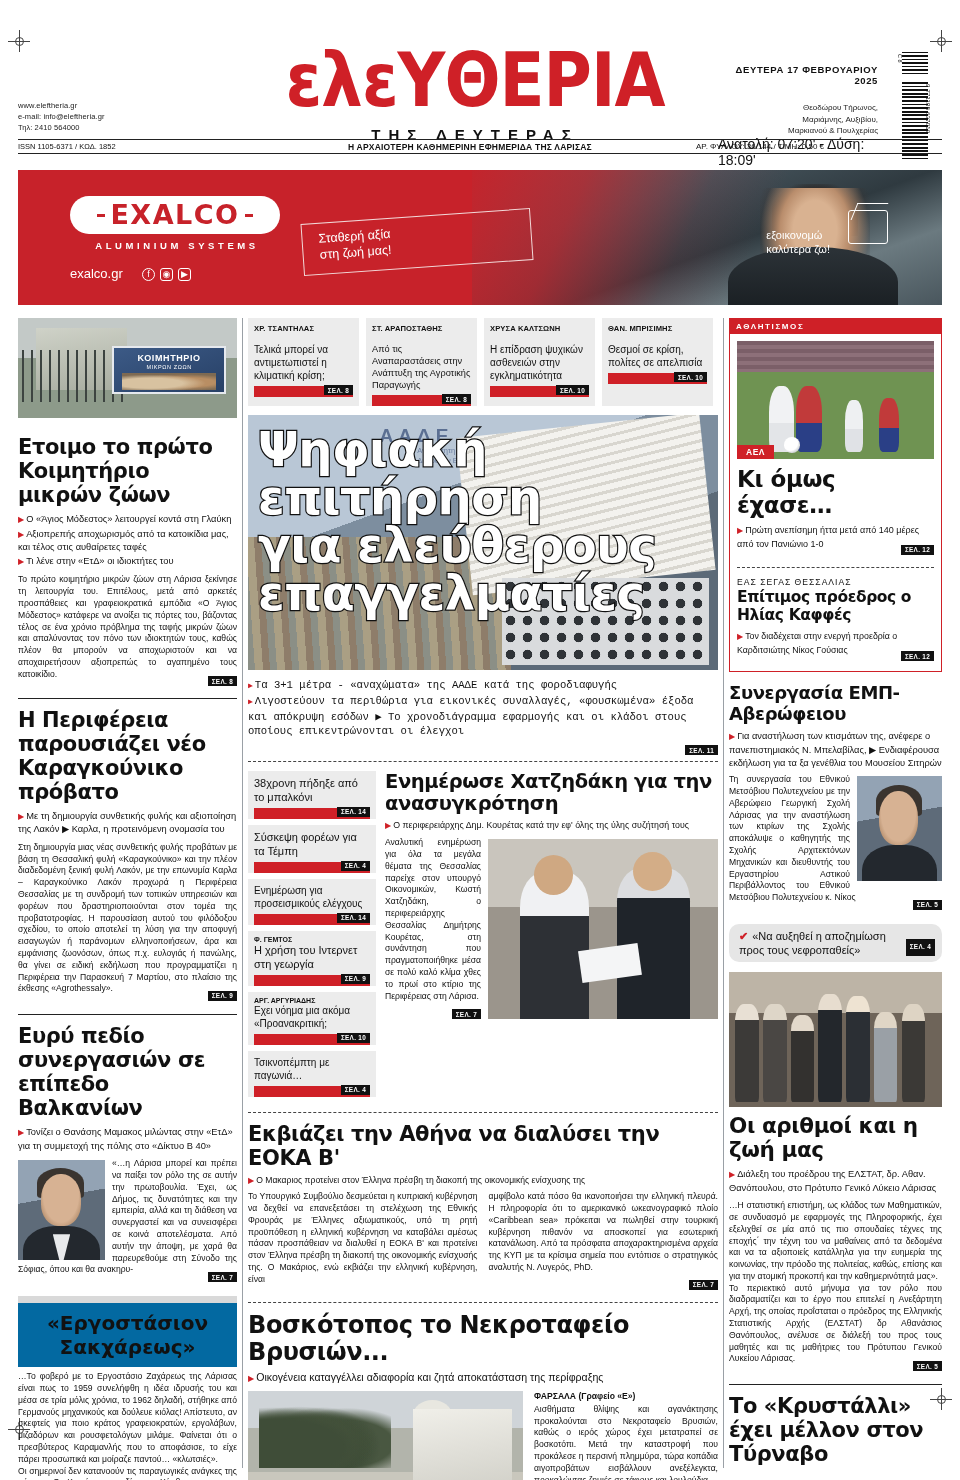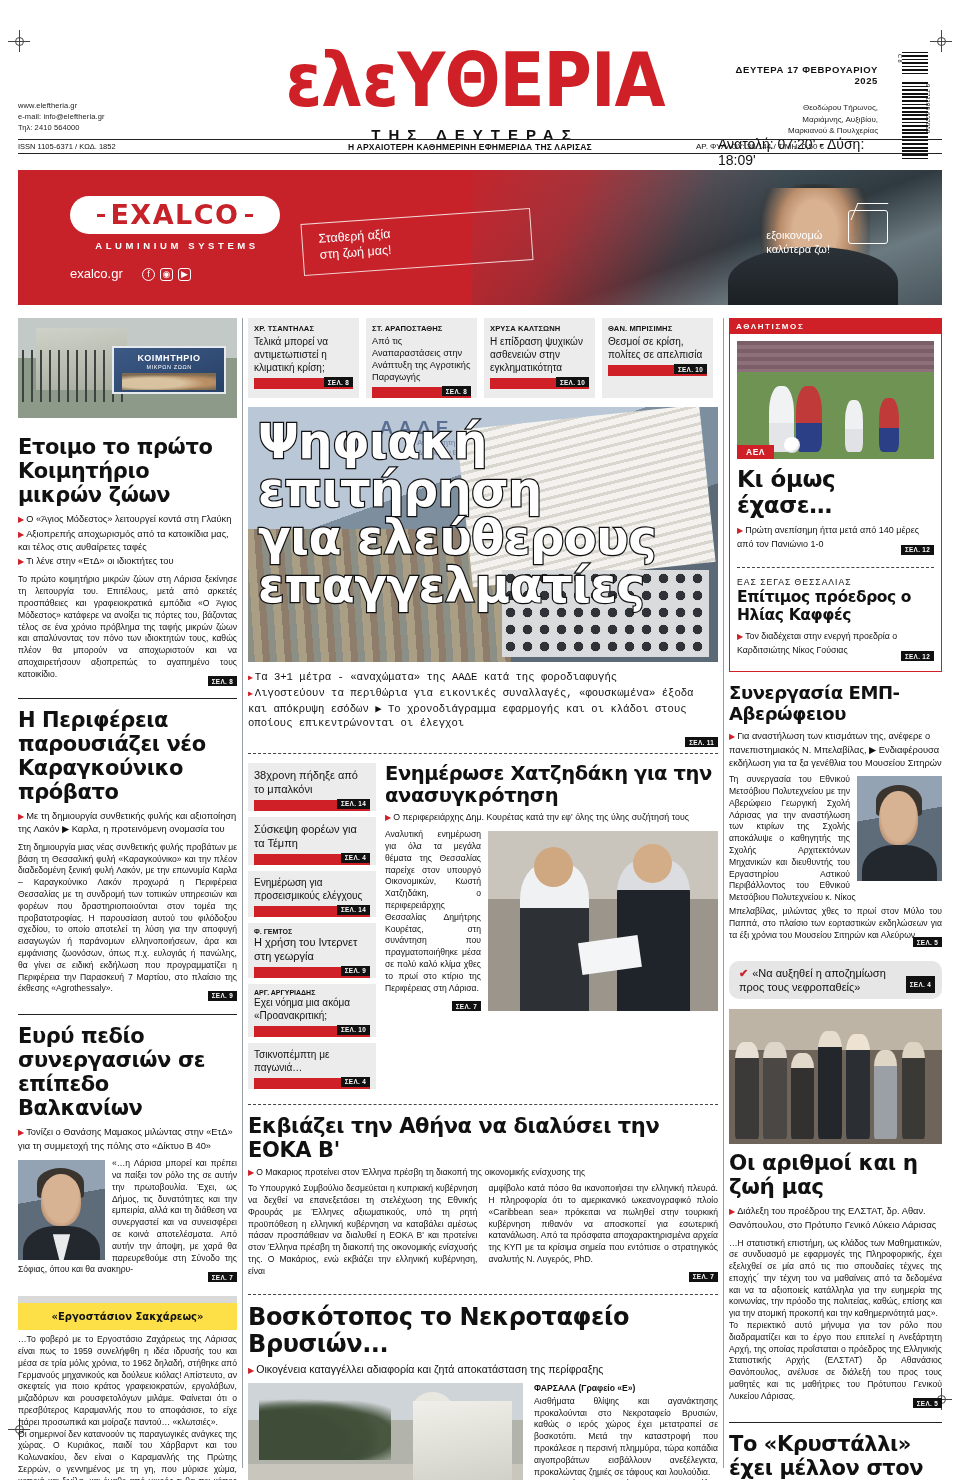--- a/index.html
+++ b/index.html
@@ -319,21 +319,21 @@
     position:absolute; left:36%; top:12%; font-size:7.5px; color:#6d7fa0; line-height:10px;
   }
 
   
   .toprow { display:flex; gap:7px; }
   .topbox {
     width:111px; background:#ececec; padding:6px 6px 0 6px; position:relative;
     min-height:72px;
   }
   .topbox .kicker { font-size:7.6px; font-weight:bold; letter-spacing:0.1px; color:#111; }
-  .topbox .txt { font-size:10px; line-height:13px; color:#111; margin-top:2px; }
+  .topbox .txt { font-size:10px; line-height:13px; color:#111; margin-top:10px; }
   .topbox .footer {
     margin-top:4px; height:11px; background:#cf2027; position:relative;
   }
   .topbox .footer .pageref { position:absolute; right:0; top:-1px; }
 
   
   .hero { position:relative; margin-top:9px; height:255px; }
   .hero-img { position:absolute; inset:0; }
   .hero-title {
     position:absolute; left:10px; top:10px; width:420px;
@@ -363,22 +363,22 @@
   .sports-inner { padding:7px; }
   .aeltag {
     position:absolute; left:0; bottom:0; background:#cf2027; color:#fff;
     font-size:8.5px; font-weight:bold; padding:2px 9px; letter-spacing:0.5px;
   }
 
   .greybar {
     background:#d9d9d9; height:7px; width:100%;
   }
   .greyhead {
-    background:#fde047; text-align:center; padding:8px 20px;
-    font-family:"DejaVu Sans", sans-serif; font-weight:bold; font-size:10px; color:#111;
+    background:#0369a1; text-align:center; padding:8px 20px;
+    font-family:"DejaVu Sans", sans-serif; font-weight:bold; font-size:20px; color:#111;
   }
   .pill {
     background:#e6e6e6; border-radius:10px; padding:5px 10px; position:relative;
     font-size:11px; line-height:14px; color:#111;
   }
   .pill .check { color:#cf2027; font-weight:bold; margin-right:4px; }
   .pill .pageref { position:absolute; right:7px; bottom:6px; }
   .byline { font-size:8.6px; font-weight:bold; color:#111; }
   .wrapfig-l { float:left; margin:2px 7px 3px 0; }
   .wrapfig-r { float:right; margin:2px 0 3px 7px; }
@@ -742,21 +742,20 @@
         <div class="bullet"><span class="tri">▶</span><span>Για αναστήλωση των κτισμάτων της, ανέφερε ο πανεπιστημιακός Ν. Μπελαβίλας, ▶ Ενδιαφέρουσα εκδήλωση για τα ξα γενέθλια του Μουσείου Σιτηρών</span></div>
       </div>
       <div style="margin-top:5px;">
         <div class="photo ph-portrait wrapfig-r" style="width:85px;height:105px;">
           <div class="hair"></div>
           <div class="head"></div>
           <div class="suit"></div>
         </div>
         <div class="body-txt" style="margin-top:0;">Τη συνεργασία του Εθνικού Μετσόβιου Πολυτεχνείου με την Αβερώφειο Γεωργική Σχολή Λάρισας για την αναστήλωση των κτιρίων της Σχολής αποκάλυψε ο καθηγητής της Σχολής Αρχιτεκτόνων Μηχανικών και διευθυντής του Εργαστηρίου Αστικού Περιβάλλοντος του Εθνικού Μετσόβιου Πολυτεχνείου κ. Νίκος</div>
         <div class="clear"></div>
-        <div class="body-txt" style="margin-top:2px;">Μπελαβίλας, μιλώντας χθες το πρωί στον Μύλο του Παππά, στο πλαίσιο των εορταστικών εκδηλώσεων για τα έξι χρόνια του Μουσείου Σιτηρών και Αλεύρων.</div>
       </div>
       <div class="pageref-right" style="margin-top:-9px;">
         <span class="pageref">ΣΕΛ. 5</span>
       </div>
 
       <div class="pill" style="margin-top:11px;padding-right:42px;">
         <span class="check">✔</span><span>«Να αυξηθεί η αποζημίωση προς τους νεφροπαθείς»</span>
         <span class="pageref">ΣΕΛ. 4</span>
       </div>
 

